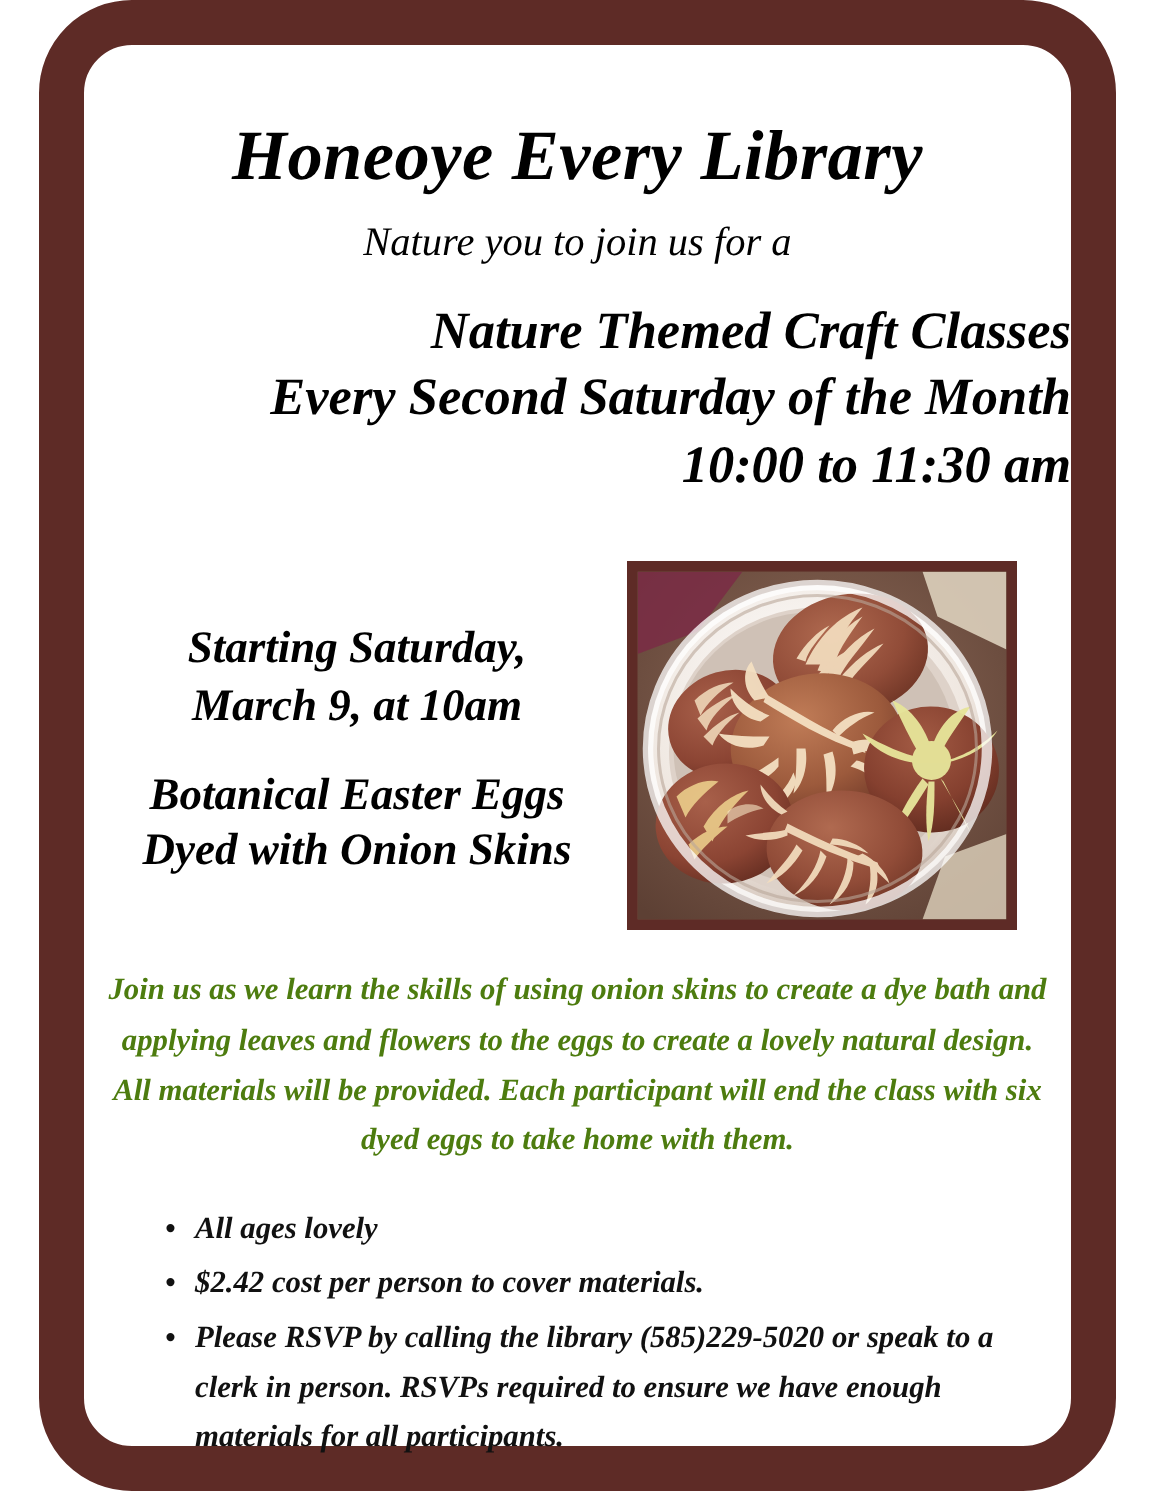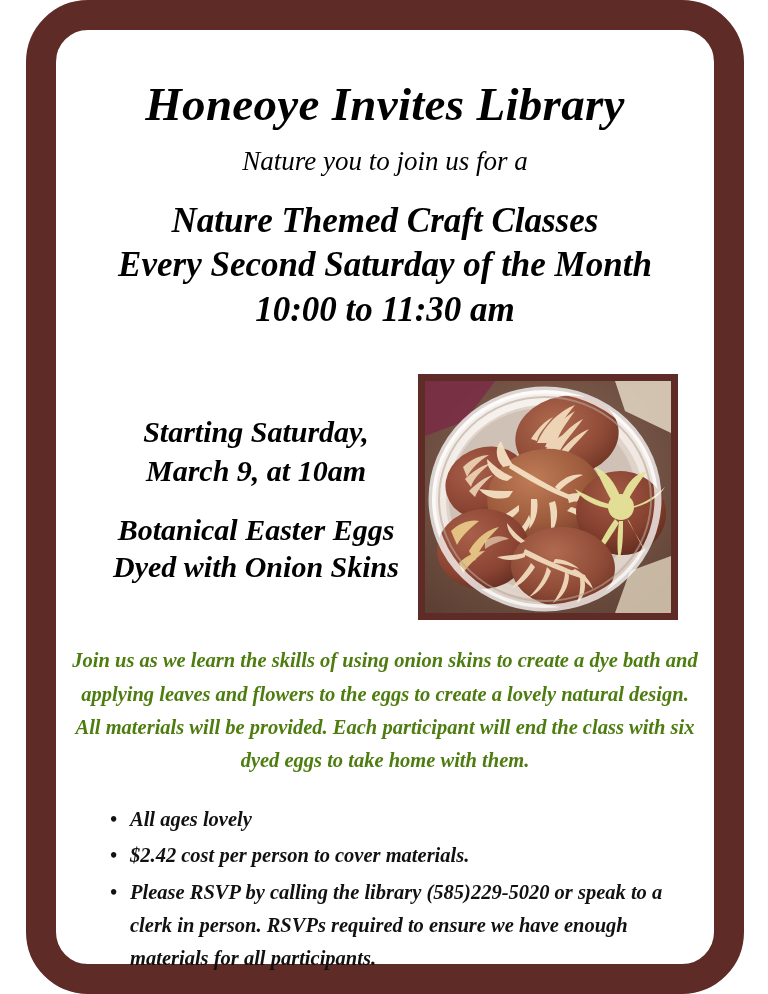--- a/index.html
+++ b/index.html
@@ -53,39 +53,39 @@
   .invites {
     text-align: center;
     font-style: italic;
     font-weight: normal;
     font-size: 27px;
     line-height: 1.1;
     color: #000000;
     margin: 18px 0 0 0;
   }
   .event-title {
-    text-align: center;
+    text-align: right;
     font-style: italic;
     font-weight: bold;
     font-size: 35px;
     line-height: 1.27;
     color: #000000;
     margin: 22px 0 0 0;
     white-space: pre-line;
   }
 
   
   .mid-row {
     position: relative;
     margin-top: 28px;
     min-height: 250px;
   }
   .mid-left {
     position: absolute;
-    left: 24px;
+    left: 6px;
     top: 52px;
     width: 352px;
     text-align: center;
   }
   .date-line {
     font-style: italic;
     font-weight: bold;
     font-size: 30px;
     line-height: 1.3;
     color: #000000;
@@ -159,21 +159,21 @@
 </style>
 </head>
 <body>
 
 <div class="flyer">
 
   <div class="frame"></div>
 
   <div class="content">
 
-    <h1 class="org-title">Honeoye Invites Library</h1>
+    <h1 class="org-title">Honeoye Every Library</h1>
 
     <p class="invites">Nature you to join us for a</p>
 
     <h2 class="event-title">Nature Themed Craft Classes
 Every Second Saturday of the Month
 10:00 to 11:30 am</h2>
 
     <div class="mid-row">
 
       <div class="mid-left">

